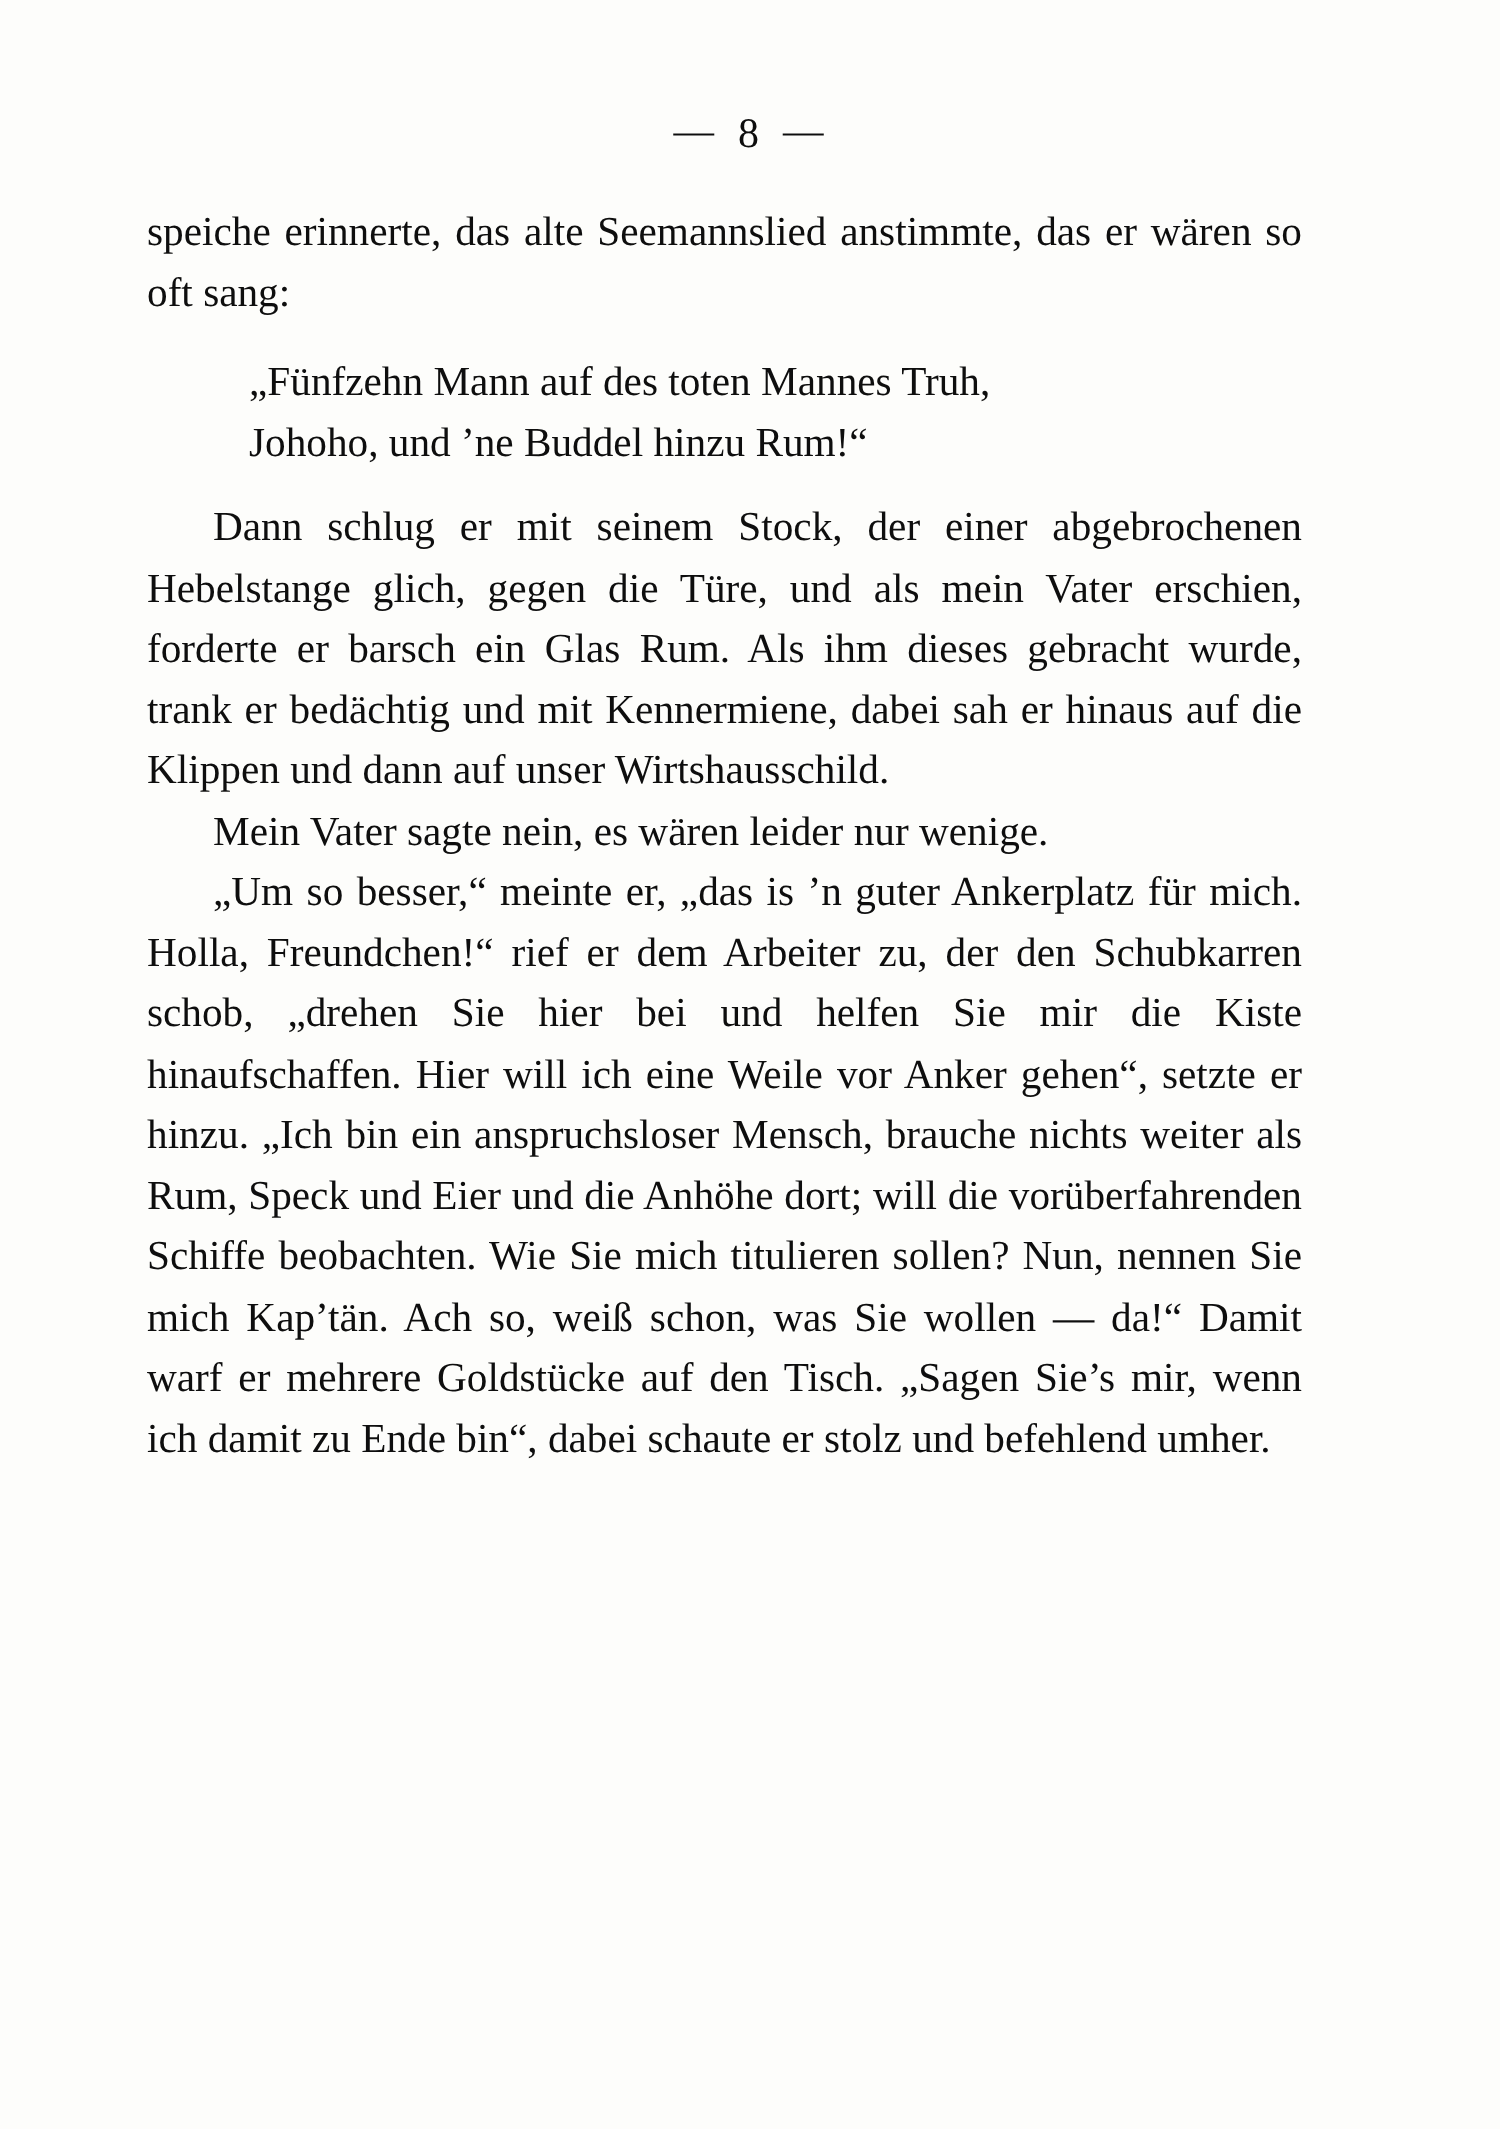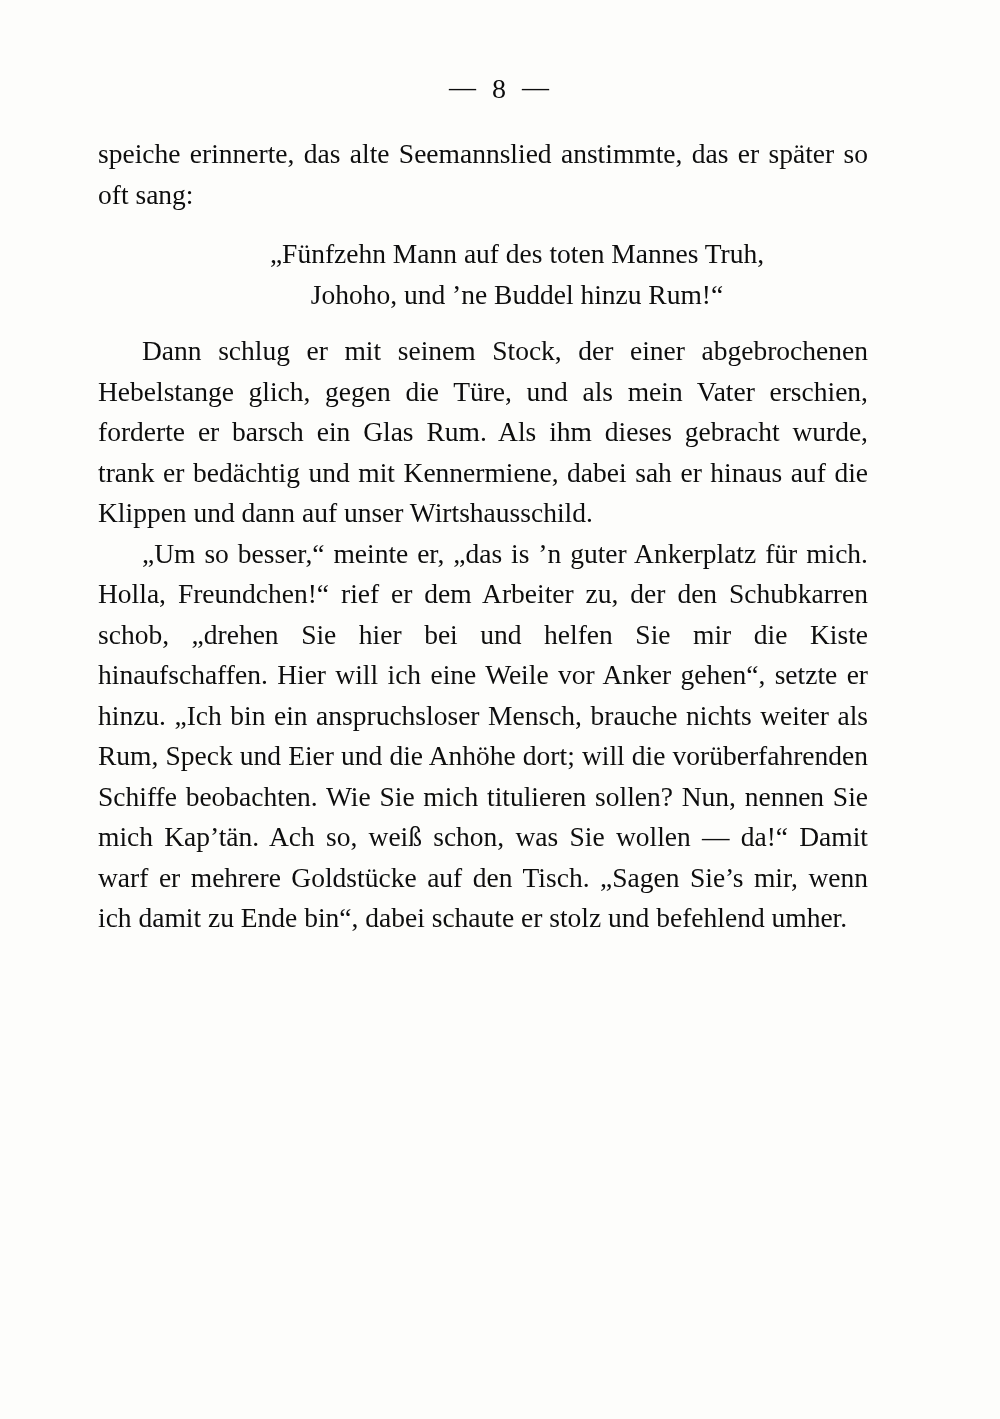--- a/index.html
+++ b/index.html
@@ -61,38 +61,38 @@
   .verse {
     margin: 18px 0 16px 0;
     padding-left: 68px;
     text-indent: 0;
     text-align: left;
     line-height: 41px;
   }
   .verse .vline {
     display: block;
     white-space: nowrap;
-    text-align: center;
   }
 </style>
 </head>
 <body>
 
 <div class="page">
 
   <div class="page-header">
     <span class="dash">—</span><span class="num">8</span><span class="dash">—</span>
   </div>
 
   <div class="body-text">
 
-    <p class="para noindent">speiche erinnerte, das alte Seemannslied anstimmte, das er später so oft sang:</p>
+    <p class="para noindent">speiche erinnerte, das alte Seemannslied anstimmte, das er wären so oft sang:</p>
 
     <div class="verse">
       <span class="vline">„Fünfzehn Mann auf des toten Mannes Truh,</span>
       <span class="vline">Johoho, und ’ne Buddel hinzu Rum!“</span>
     </div>
 
     <p class="para">Dann schlug er mit seinem Stock, der einer abgebrochenen Hebelstange glich, gegen die Türe, und als mein Vater erschien, forderte er barsch ein Glas Rum. Als ihm dieses gebracht wurde, trank er bedächtig und mit Kennermiene, dabei sah er hinaus auf die Klippen und dann auf unser Wirtshausschild.</p>
+    <p class="para">Mein Vater sagte nein, es wären leider nur wenige.</p>
     <p class="para">„Um so besser,“ meinte er, „das is ’n guter Ankerplatz für mich. Holla, Freundchen!“ rief er dem Arbeiter zu, der den Schubkarren schob, „drehen Sie hier bei und helfen Sie mir die Kiste hinaufschaffen. Hier will ich eine Weile vor Anker gehen“, setzte er hinzu. „Ich bin ein anspruchsloser Mensch, brauche nichts weiter als Rum, Speck und Eier und die Anhöhe dort; will die vorüberfahrenden Schiffe beobachten. Wie Sie mich titulieren sollen? Nun, nennen Sie mich Kap’tän. Ach so, weiß schon, was Sie wollen — da!“ Damit warf er mehrere Goldstücke auf den Tisch. „Sagen Sie’s mir, wenn ich damit zu Ende bin“, dabei schaute er stolz und befehlend umher.</p>
 
   </div>
 </div>
 
 </body></html>

